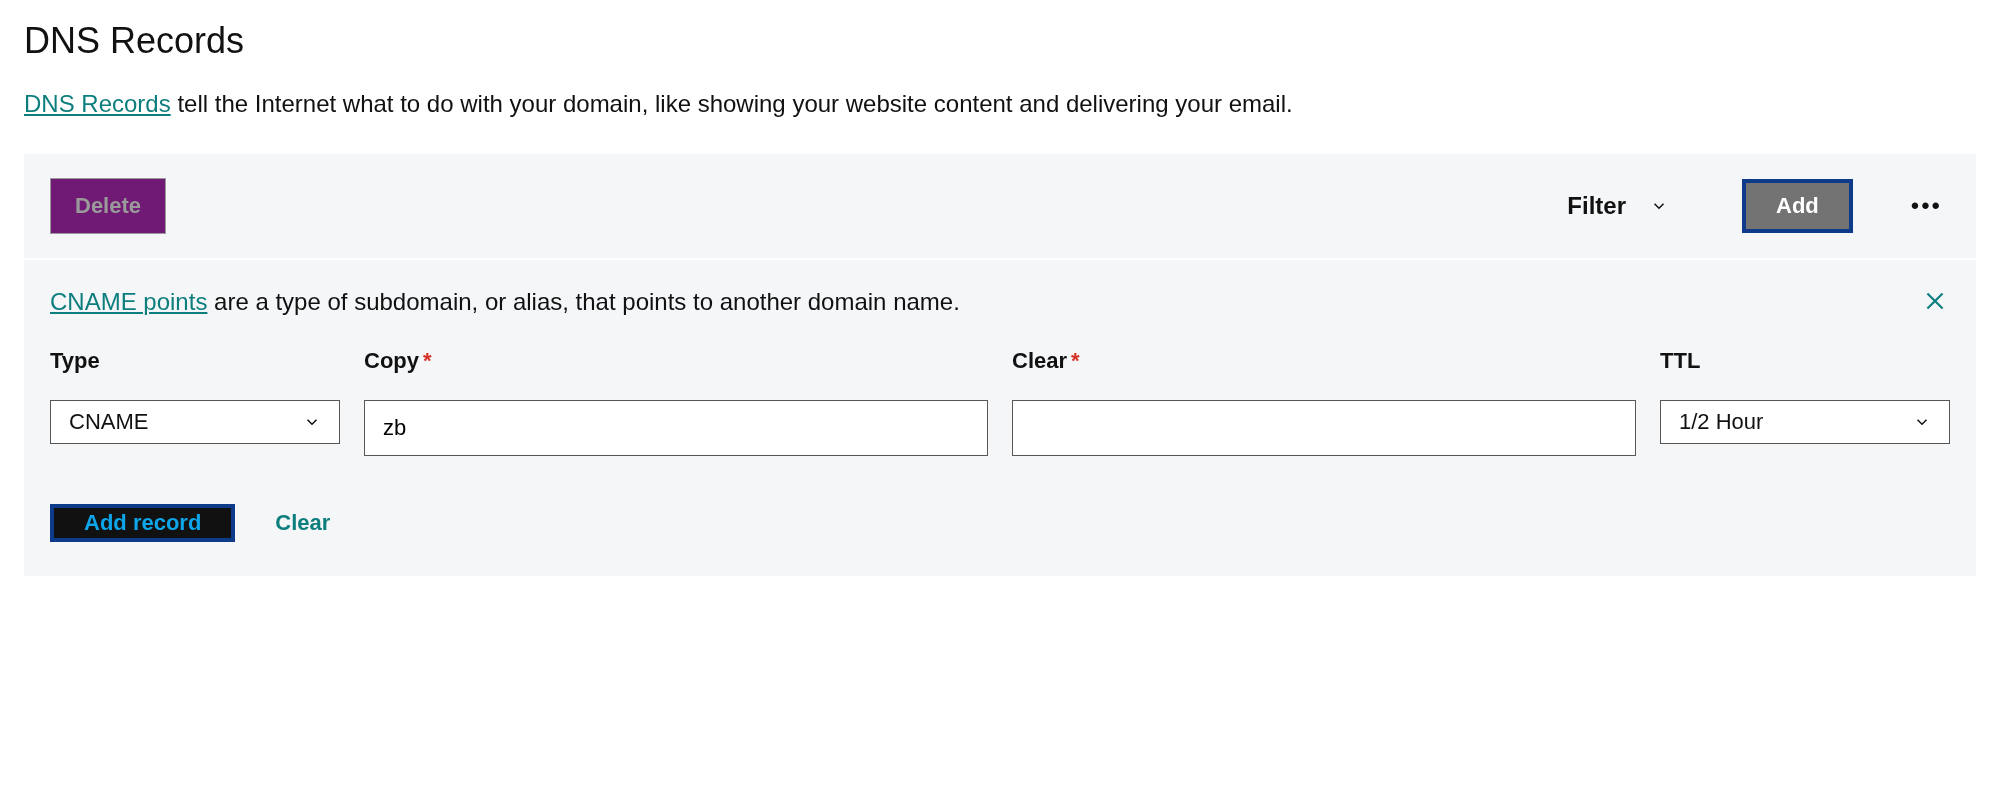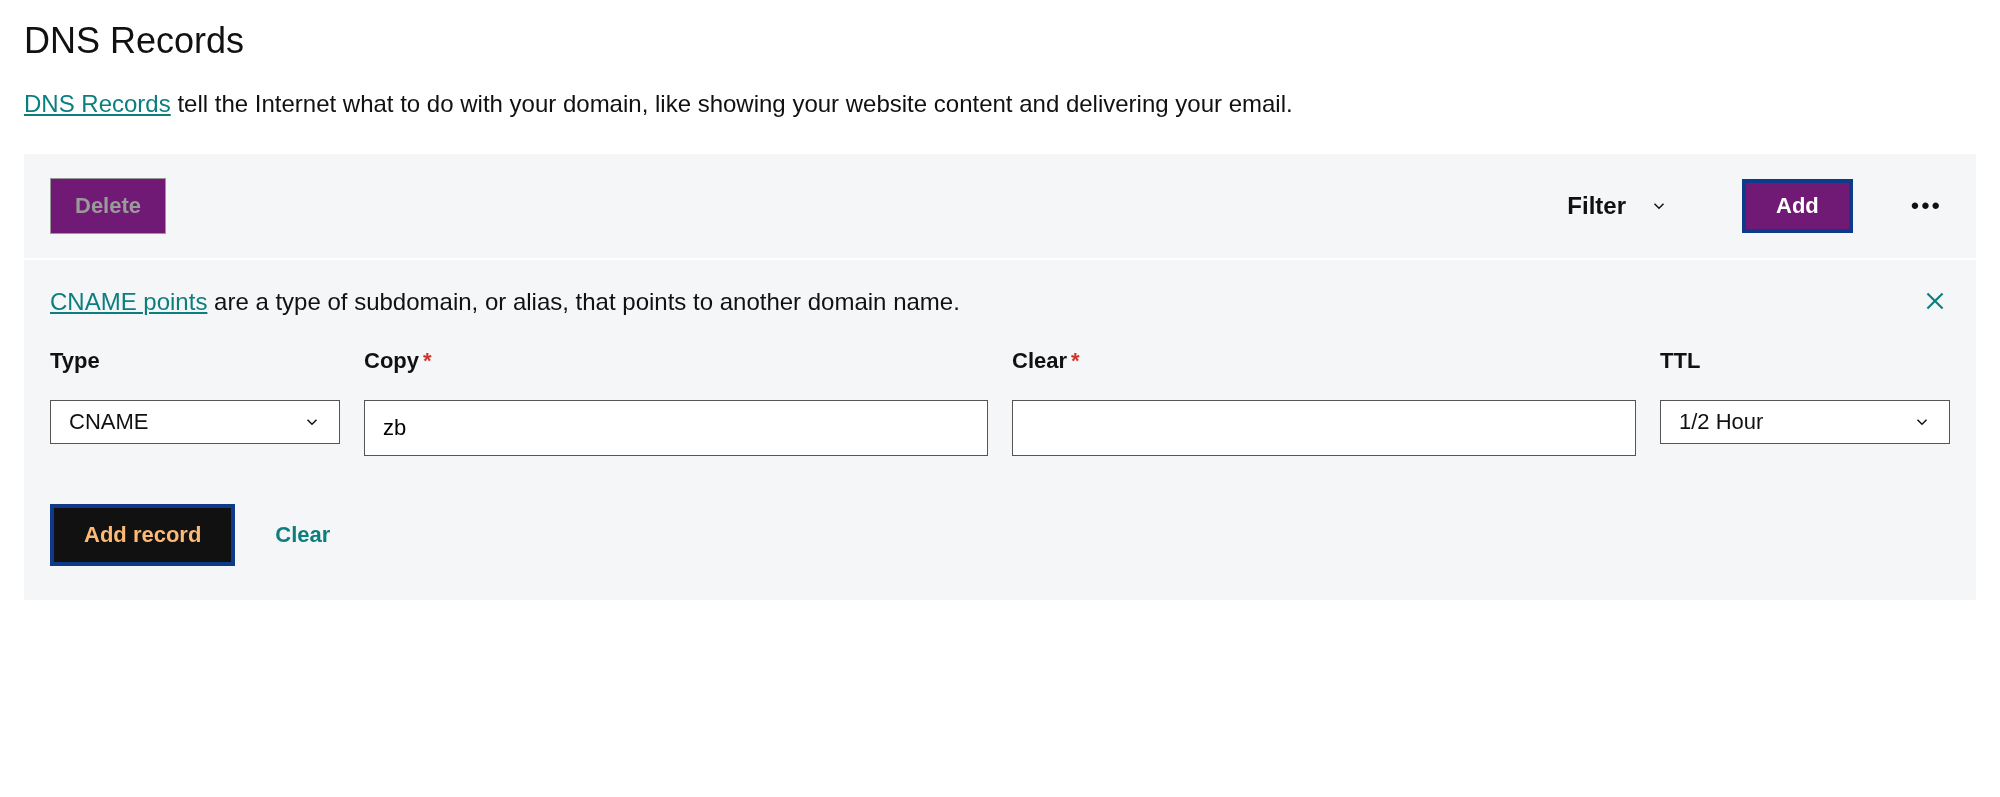--- a/index.html
+++ b/index.html
@@ -72,21 +72,21 @@
       padding: 8px 10px;
     }
     .chevron-down {
       width: 18px;
       height: 18px;
       stroke: #111;
       stroke-width: 2;
       fill: none;
     }
     .btn-add {
-      background: #701a75;
+      background: #737373;
       border: 4px solid #0d3b8a;
       padding: 10px 30px;
       font-size: 22px;
       font-weight: 700;
       color: #fff;
       cursor: pointer;
       margin-left: 40px;
     }
     .more-btn {
       background: transparent;
@@ -182,23 +182,23 @@
       width: 100%;
     }
     .actions {
       display: flex;
       align-items: center;
       gap: 40px;
       margin-top: 48px;
     }
     .btn-primary {
       background: #111;
-      color: #fdba74;
+      color: #0ea5e9;
       border: 4px solid #0d3b8a;
-      padding: 14px 30px;
+      padding: 2px 30px;
       font-size: 22px;
       font-weight: 700;
       cursor: pointer;
     }
     .btn-link {
       background: transparent;
       border: none;
       color: #0d7e7e;
       font-size: 22px;
       font-weight: 700;

